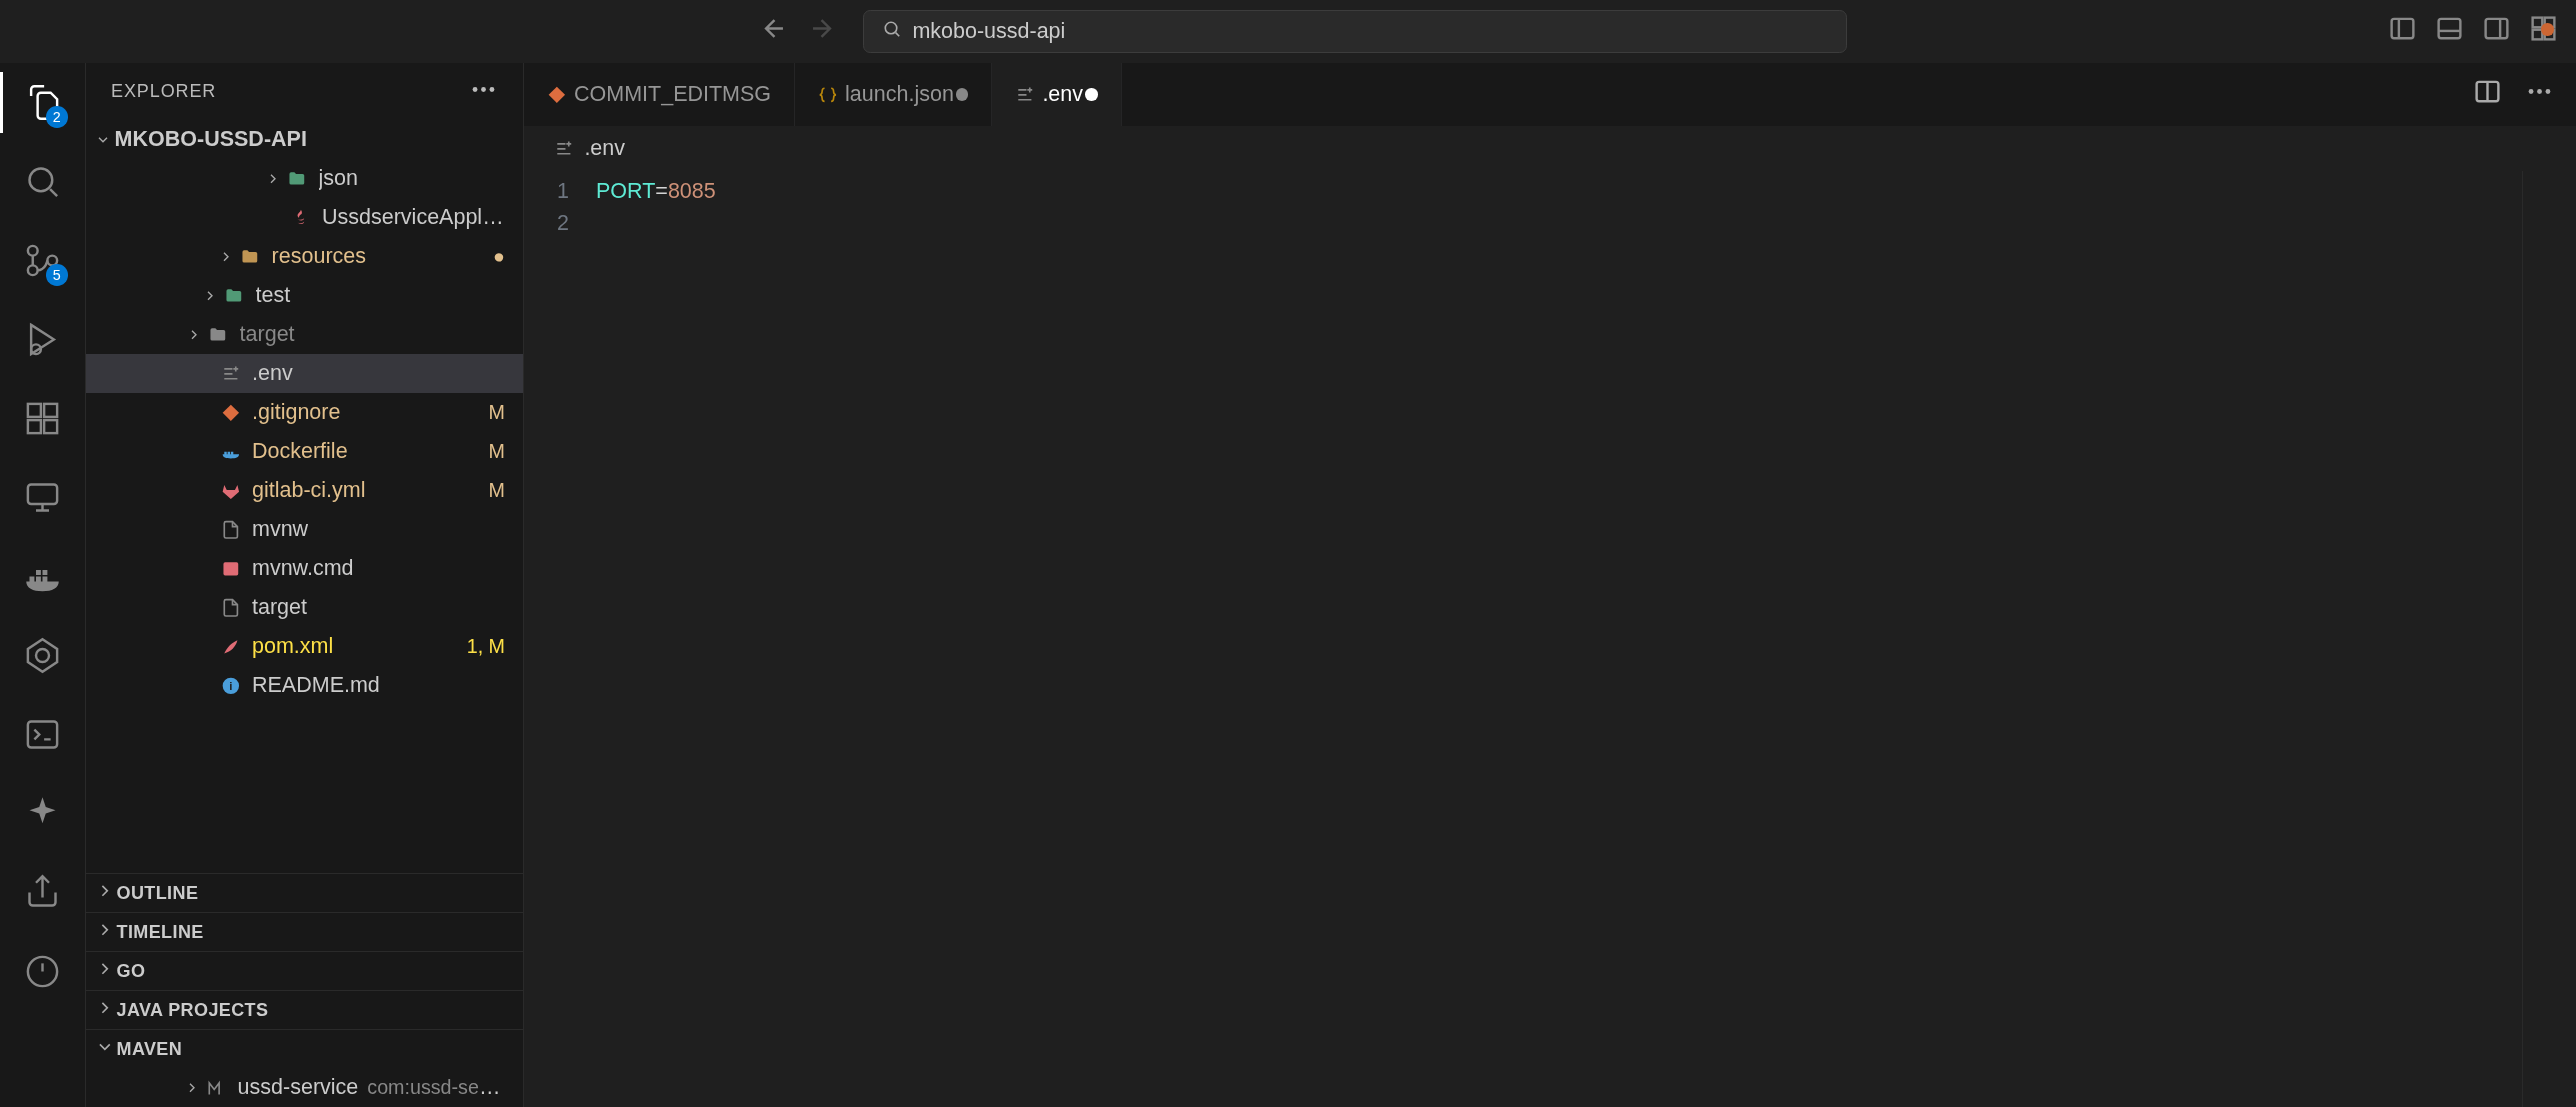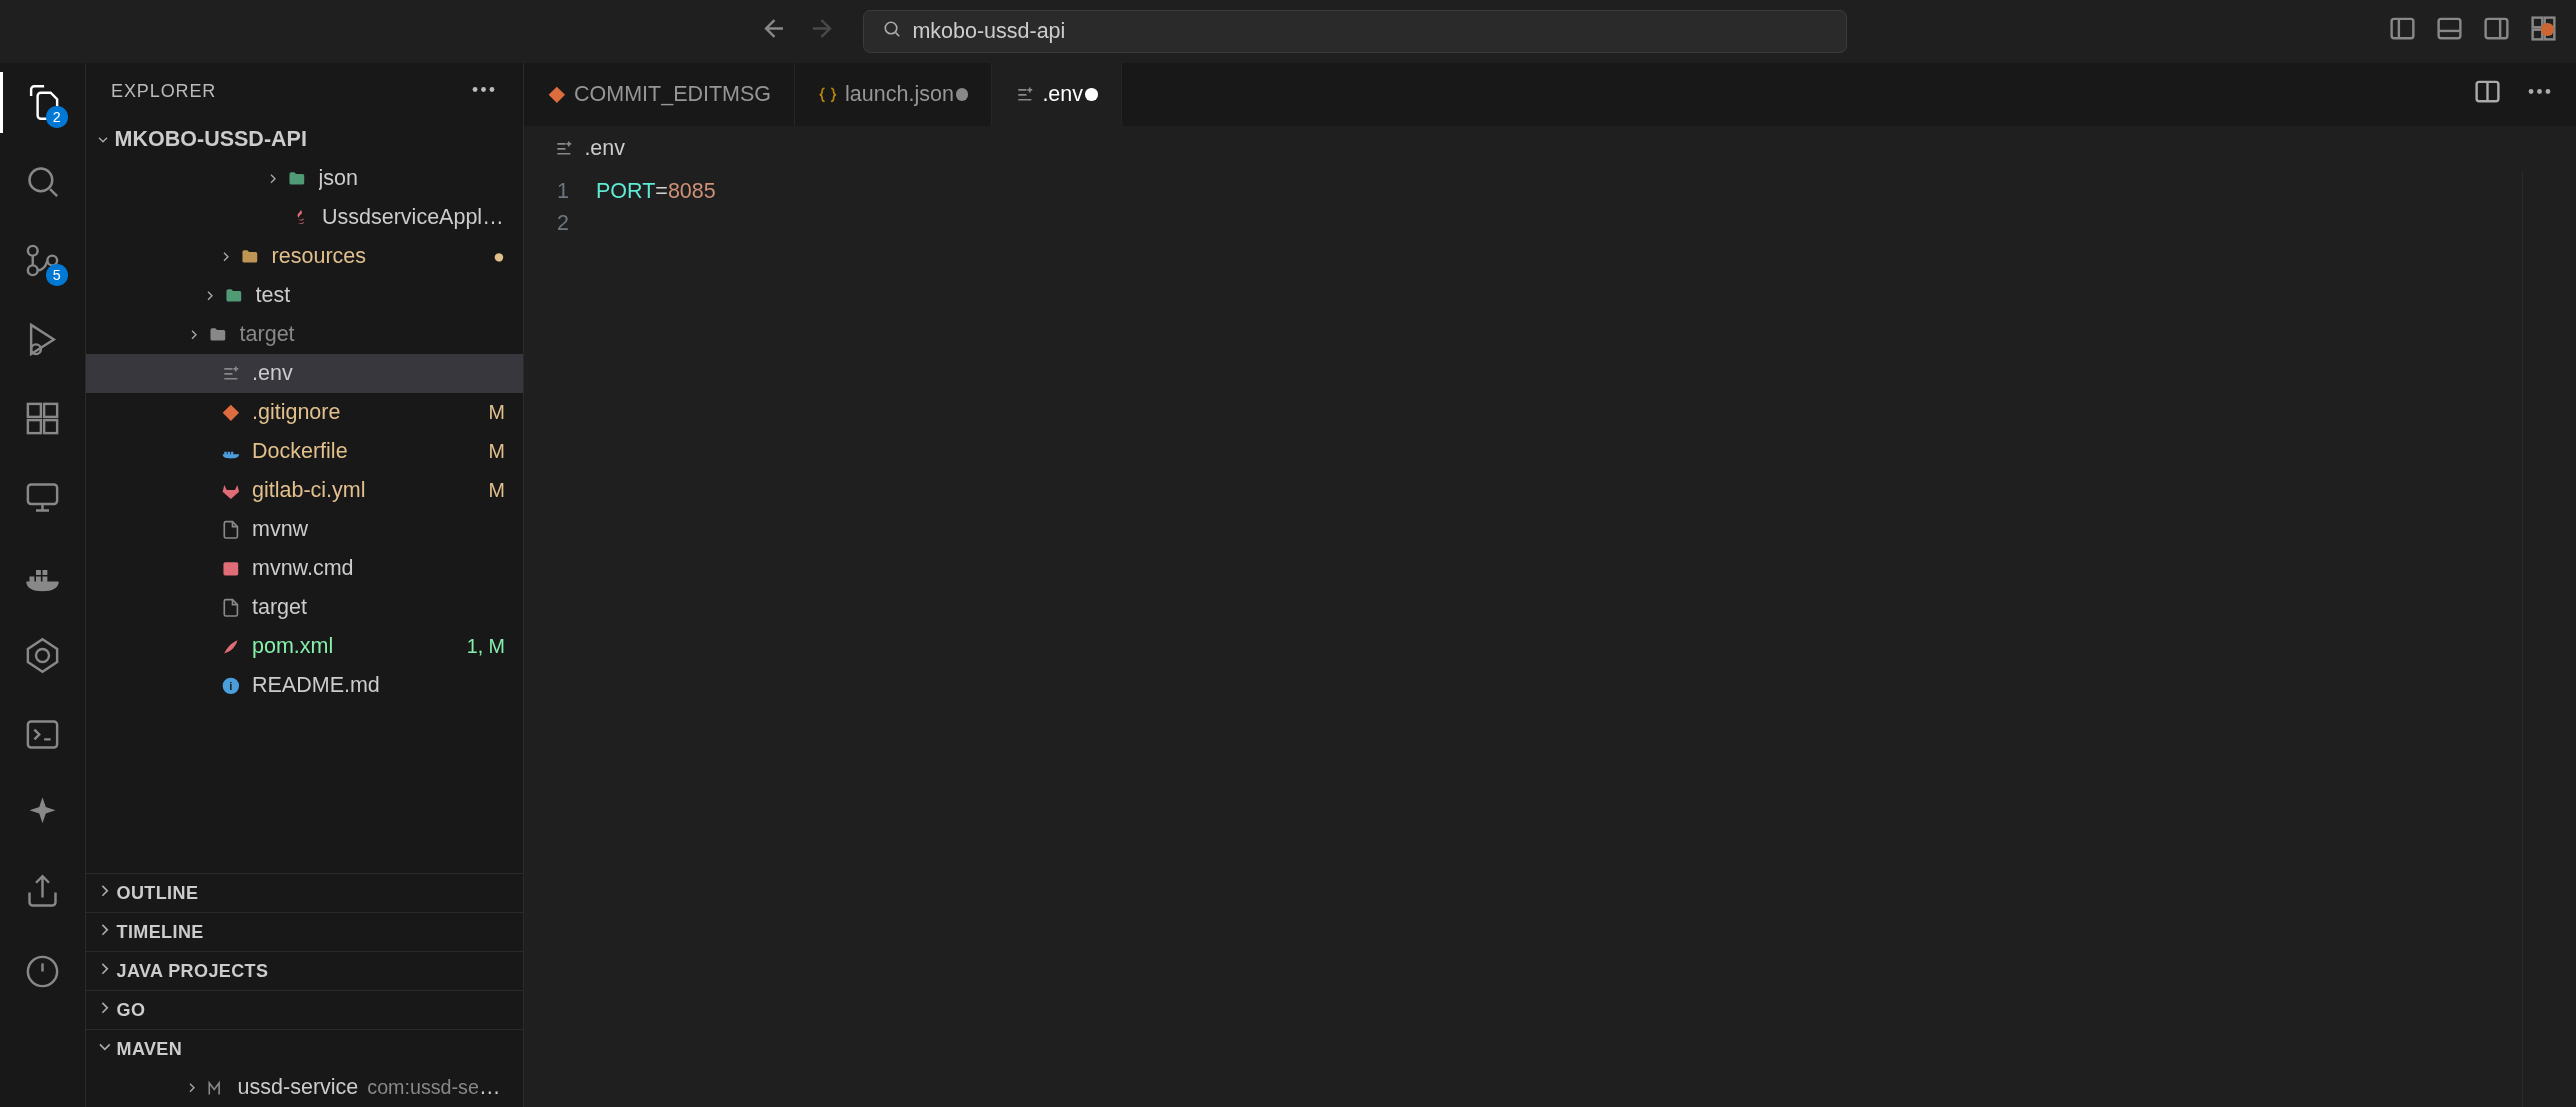--- a/index.html
+++ b/index.html
@@ -32,21 +32,21 @@
 .sidebar-header { height: 57px; display: flex; align-items: center; justify-content: space-between; padding: 0 25px; font-size: 18px; letter-spacing: 0.9px; color: #bbb; }
 .dots-icon { color: #bbb; }
 .tree { flex: 1; overflow: auto; }
 .tree-row { display: flex; align-items: center; height: 39px; padding-right: 18px; cursor: pointer; font-size: 21.5px; }
 .tree-row.selected { background: #37373d; }
 .tree-row .chevron { width: 16px; display: inline-flex; justify-content: center; margin-right: 3.6px; color: #aaa; }
 .tree-row .file-icon { width: 25px; display: inline-flex; justify-content: center; margin-right: 9px; }
 .tree-row .label { flex: 1; white-space: nowrap; overflow: hidden; text-overflow: ellipsis; }
 .tree-row .decoration { font-size: 19.7px; color: #e2c08d; }
 .tree-row.modified .label { color: #e2c08d; }
-.tree-row.error .label, .tree-row.error .decoration { color: #86efac; }
+.tree-row.error .label, .tree-row.error .decoration { color: #fde047; }
 .tree-section { height: 39px; display: flex; align-items: center; padding-left: 9px; font-size: 18px; font-weight: 600; letter-spacing: 0.4px; color: #ccc; cursor: pointer; border-top: 0.9px solid #2a2a2a; }
 .tree-section .chev { width: 21.5px; color: #aaa; }
 .section-title { font-weight: 700; }
 .maven-detail { color: #888; margin-left: 9px; font-size: 19.7px; }
 
 
 .editor-area { flex: 1; display: flex; flex-direction: column; background: #1f1f1f; }
 .tabs-row { display: flex; align-items: center; height: 63px; background: #181818; }
 .tab { display: flex; align-items: center; gap: 2px; padding: 0 23px; height: 100%; background: #181818; color: #969696; cursor: pointer; font-size: 21.5px; border-right: 0.9px solid #252526; }
 .tab.active { background: #1f1f1f; color: #fff; }
@@ -403,27 +403,27 @@
       <div class="tree-section">
         <span class="chev"><svg class="ico-sm" viewBox="0 0 24 24" fill="none" stroke="currentColor" stroke-width="2">
               <path d="M9 18l6-6-6-6"></path>
             </svg></span>
         <span class="section-title">TIMELINE</span>
       </div>
       <div class="tree-section">
         <span class="chev"><svg class="ico-sm" viewBox="0 0 24 24" fill="none" stroke="currentColor" stroke-width="2">
               <path d="M9 18l6-6-6-6"></path>
             </svg></span>
-        <span class="section-title">JAVA PROJECTS</span>
+        <span class="section-title">GO</span>
       </div>
       <div class="tree-section">
         <span class="chev"><svg class="ico-sm" viewBox="0 0 24 24" fill="none" stroke="currentColor" stroke-width="2">
               <path d="M9 18l6-6-6-6"></path>
             </svg></span>
-        <span class="section-title">GO</span>
+        <span class="section-title">JAVA PROJECTS</span>
       </div>
       <div class="tree-section">
         <span class="chev"><svg class="ico-sm" viewBox="0 0 24 24" fill="none" stroke="currentColor" stroke-width="2">
               <path d="M6 9l6 6 6-6"></path>
             </svg></span>
         <span class="section-title">MAVEN</span>
       </div>
       <div class="tree-row" style="padding-left:98px">
         <span class="chevron">
             <svg class="ico-sm" viewBox="0 0 24 24" fill="none" stroke="currentColor" stroke-width="2">

